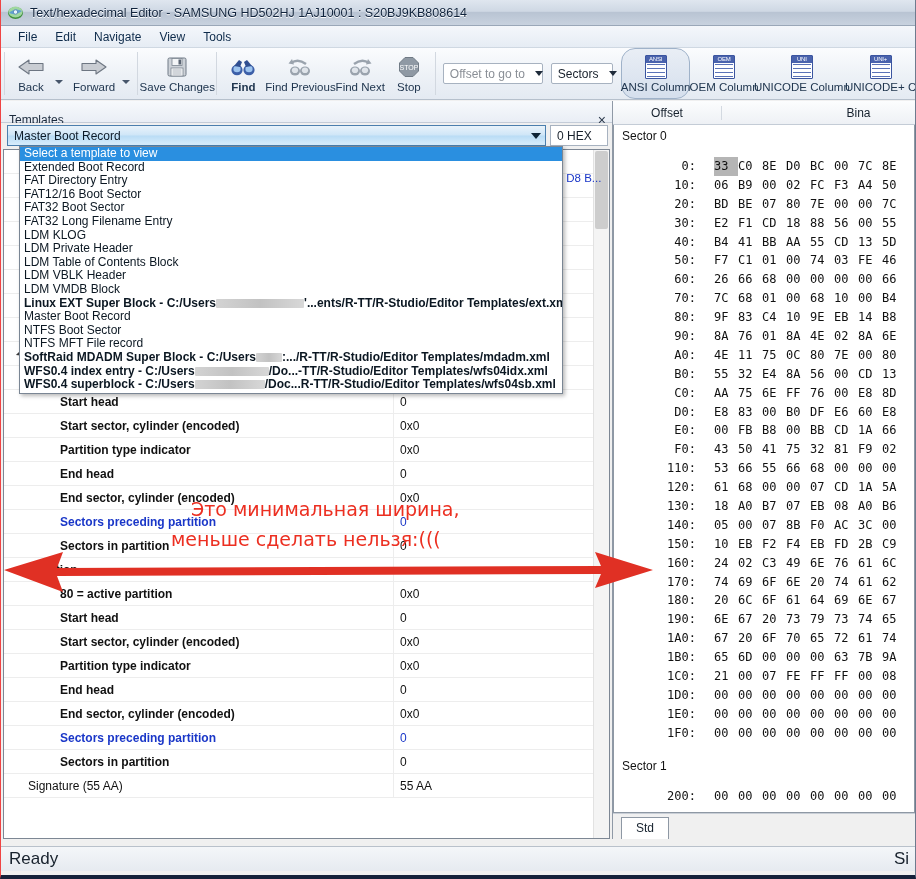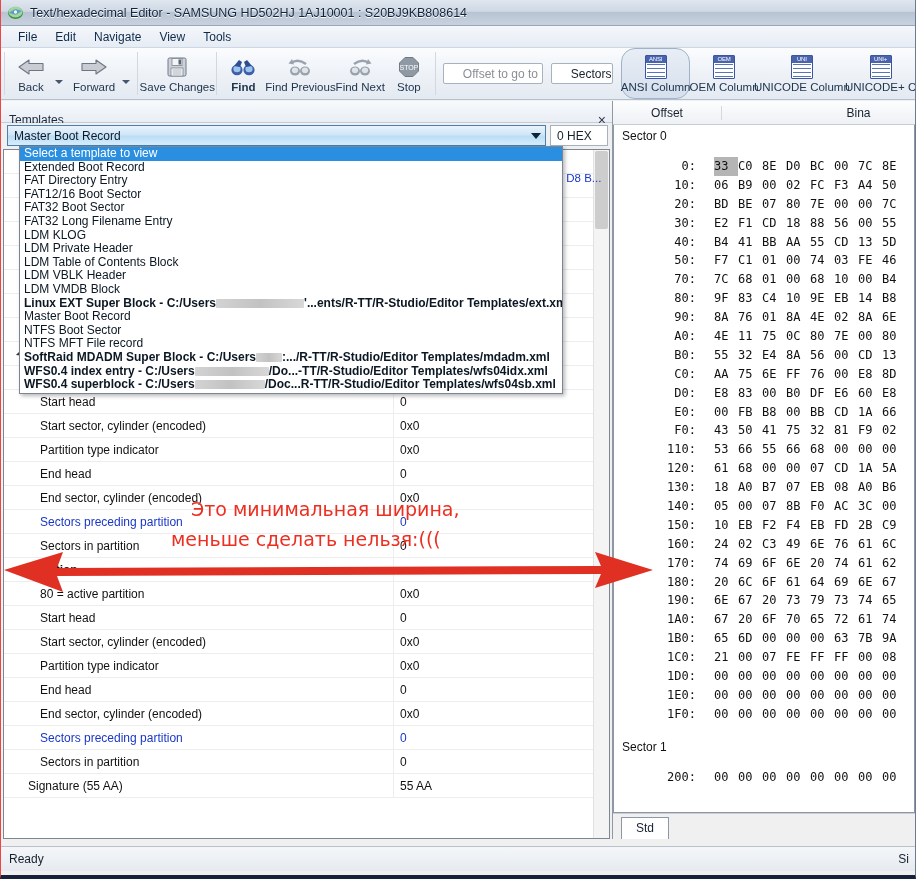--- a/index.html
+++ b/index.html
@@ -72,21 +72,21 @@
   }
   .tb-split{display:flex;align-items:center;}
   .caret-small{
     width:0;height:0;border-left:4px solid transparent;border-right:4px solid transparent;
     border-top:4px solid #47566b;margin:16px 4px 0 1px;
   }
   .tb-combo{
     height:21px;align-self:center;margin:0 4px;border:1px solid #a7b2c0;background:#fff;
     display:flex;align-items:center;border-radius:2px;box-sizing:border-box;
   }
-  .tb-combo .txt{padding:0 19px;font-size:12px;color:#8a8f96;white-space:nowrap;}
+  .tb-combo .txt{padding:0 6px;font-size:12px;color:#8a8f96;white-space:nowrap;}
   .tb-combo.sectors .txt{color:#17202b;}
   .tb-combo .arrow{
     width:0;height:0;border-left:4px solid transparent;border-right:4px solid transparent;
     border-top:5px solid #1f2b3a;margin:0 7px 0 4px;
   }
   .col-ico{
     width:22px;height:24px;border:1px solid #3b55a0;background:#fff;border-radius:1px;
     display:flex;flex-direction:column;box-sizing:border-box;overflow:hidden;
   }
   .col-ico .cap{
@@ -178,21 +178,21 @@
     border-right:1px solid #ededed;height:100%;
     display:flex;align-items:center;white-space:nowrap;overflow:hidden;
   }
   .tval{padding-left:6px;white-space:nowrap;overflow:hidden;}
   .trow.group .tname{font-weight:bold;padding-left:14px;}
   .trow.group .tname .tri{
     width:0;height:0;border-top:4px solid transparent;border-bottom:4px solid transparent;
     border-left:5px solid #3a3a3a;margin-right:6px;
     transform:rotate(45deg);
   }
-  .indent1{padding-left:36px;}
+  .indent1{padding-left:56px;font-weight:bold;}
   .indent-sig{padding-left:24px;font-weight:normal;}
   .blue{color:#1a37c8;}
   .vscroll{
     width:15px;flex:0 0 15px;background:#f4f4f4;border-left:1px solid #e2e2e2;
     position:relative;
   }
   .vthumb{
     position:absolute;left:1px;right:1px;top:1px;height:78px;background:#cdcdcd;border-radius:2px;
   }
 
@@ -241,21 +241,21 @@
     background:#fff;border:1px solid #8e98a4;border-bottom:none;
   }
 
   
   .statusbar{
     position:absolute;left:0;right:0;bottom:4px;height:25px;
     background:linear-gradient(to bottom,#f4f6f9,#e6eaf0);
     border-top:1px solid #b9c1cb;
     display:flex;align-items:center;justify-content:space-between;
     padding:0 4px 0 8px;box-sizing:border-box;
-    font-size:12px;color:#17212c;
+    font-size:17px;color:#17212c;
   }
   .sb-right{padding-right:2px;}
 </style>
 </head>
 <body>
 
 <div class="app">
 
   <div class="titlebar">
     <span class="app-icon">
@@ -626,20 +626,21 @@
       </div>
       <div class="hex-body" id="hexbody">
           <div class="sector-label">Sector 0</div>
           <div class="hex-gap"></div>
           <div class="hex-line"><span class="hex-off">0:</span><span class="hex-byte sel">33</span><span class="hex-byte">C0</span><span class="hex-byte">8E</span><span class="hex-byte">D0</span><span class="hex-byte">BC</span><span class="hex-byte">00</span><span class="hex-byte">7C</span><span class="hex-byte">8E</span></div>
           <div class="hex-line"><span class="hex-off">10:</span><span class="hex-byte">06</span><span class="hex-byte">B9</span><span class="hex-byte">00</span><span class="hex-byte">02</span><span class="hex-byte">FC</span><span class="hex-byte">F3</span><span class="hex-byte">A4</span><span class="hex-byte">50</span></div>
           <div class="hex-line"><span class="hex-off">20:</span><span class="hex-byte">BD</span><span class="hex-byte">BE</span><span class="hex-byte">07</span><span class="hex-byte">80</span><span class="hex-byte">7E</span><span class="hex-byte">00</span><span class="hex-byte">00</span><span class="hex-byte">7C</span></div>
           <div class="hex-line"><span class="hex-off">30:</span><span class="hex-byte">E2</span><span class="hex-byte">F1</span><span class="hex-byte">CD</span><span class="hex-byte">18</span><span class="hex-byte">88</span><span class="hex-byte">56</span><span class="hex-byte">00</span><span class="hex-byte">55</span></div>
           <div class="hex-line"><span class="hex-off">40:</span><span class="hex-byte">B4</span><span class="hex-byte">41</span><span class="hex-byte">BB</span><span class="hex-byte">AA</span><span class="hex-byte">55</span><span class="hex-byte">CD</span><span class="hex-byte">13</span><span class="hex-byte">5D</span></div>
           <div class="hex-line"><span class="hex-off">50:</span><span class="hex-byte">F7</span><span class="hex-byte">C1</span><span class="hex-byte">01</span><span class="hex-byte">00</span><span class="hex-byte">74</span><span class="hex-byte">03</span><span class="hex-byte">FE</span><span class="hex-byte">46</span></div>
+          <div class="hex-line"><span class="hex-off">60:</span><span class="hex-byte">26</span><span class="hex-byte">66</span><span class="hex-byte">68</span><span class="hex-byte">00</span><span class="hex-byte">00</span><span class="hex-byte">00</span><span class="hex-byte">00</span><span class="hex-byte">66</span></div>
           <div class="hex-line"><span class="hex-off">70:</span><span class="hex-byte">7C</span><span class="hex-byte">68</span><span class="hex-byte">01</span><span class="hex-byte">00</span><span class="hex-byte">68</span><span class="hex-byte">10</span><span class="hex-byte">00</span><span class="hex-byte">B4</span></div>
           <div class="hex-line"><span class="hex-off">80:</span><span class="hex-byte">9F</span><span class="hex-byte">83</span><span class="hex-byte">C4</span><span class="hex-byte">10</span><span class="hex-byte">9E</span><span class="hex-byte">EB</span><span class="hex-byte">14</span><span class="hex-byte">B8</span></div>
           <div class="hex-line"><span class="hex-off">90:</span><span class="hex-byte">8A</span><span class="hex-byte">76</span><span class="hex-byte">01</span><span class="hex-byte">8A</span><span class="hex-byte">4E</span><span class="hex-byte">02</span><span class="hex-byte">8A</span><span class="hex-byte">6E</span></div>
           <div class="hex-line"><span class="hex-off">A0:</span><span class="hex-byte">4E</span><span class="hex-byte">11</span><span class="hex-byte">75</span><span class="hex-byte">0C</span><span class="hex-byte">80</span><span class="hex-byte">7E</span><span class="hex-byte">00</span><span class="hex-byte">80</span></div>
           <div class="hex-line"><span class="hex-off">B0:</span><span class="hex-byte">55</span><span class="hex-byte">32</span><span class="hex-byte">E4</span><span class="hex-byte">8A</span><span class="hex-byte">56</span><span class="hex-byte">00</span><span class="hex-byte">CD</span><span class="hex-byte">13</span></div>
           <div class="hex-line"><span class="hex-off">C0:</span><span class="hex-byte">AA</span><span class="hex-byte">75</span><span class="hex-byte">6E</span><span class="hex-byte">FF</span><span class="hex-byte">76</span><span class="hex-byte">00</span><span class="hex-byte">E8</span><span class="hex-byte">8D</span></div>
           <div class="hex-line"><span class="hex-off">D0:</span><span class="hex-byte">E8</span><span class="hex-byte">83</span><span class="hex-byte">00</span><span class="hex-byte">B0</span><span class="hex-byte">DF</span><span class="hex-byte">E6</span><span class="hex-byte">60</span><span class="hex-byte">E8</span></div>
           <div class="hex-line"><span class="hex-off">E0:</span><span class="hex-byte">00</span><span class="hex-byte">FB</span><span class="hex-byte">B8</span><span class="hex-byte">00</span><span class="hex-byte">BB</span><span class="hex-byte">CD</span><span class="hex-byte">1A</span><span class="hex-byte">66</span></div>
           <div class="hex-line"><span class="hex-off">F0:</span><span class="hex-byte">43</span><span class="hex-byte">50</span><span class="hex-byte">41</span><span class="hex-byte">75</span><span class="hex-byte">32</span><span class="hex-byte">81</span><span class="hex-byte">F9</span><span class="hex-byte">02</span></div>
           <div class="hex-line"><span class="hex-off">110:</span><span class="hex-byte">53</span><span class="hex-byte">66</span><span class="hex-byte">55</span><span class="hex-byte">66</span><span class="hex-byte">68</span><span class="hex-byte">00</span><span class="hex-byte">00</span><span class="hex-byte">00</span></div>

